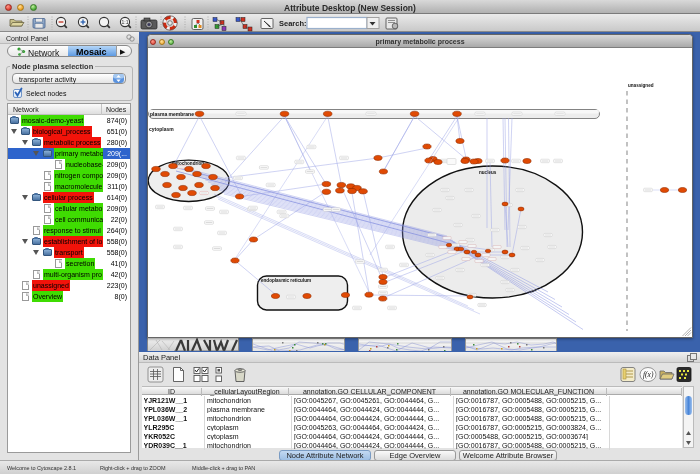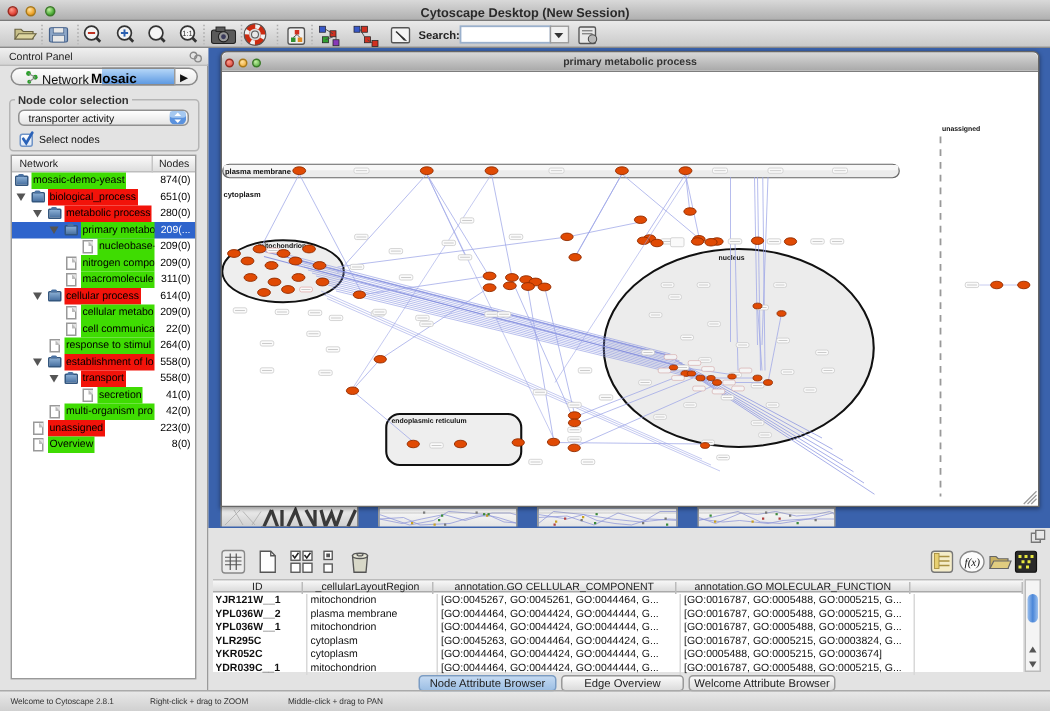--- a/index.html
+++ b/index.html
@@ -64,21 +64,21 @@
 .dtab{position:absolute;top:0;height:11px;border:1px solid #999;background:linear-gradient(#fafafa,#dcdcdc);border-radius:3px;font-size:7.5px;color:#222;text-align:center;line-height:10px;}
 #statusbar{left:0;top:460px;width:700px;height:14px;background:linear-gradient(#e8e8e8,#d0d0d0);border-top:1px solid #aaa;font-size:5.5px;letter-spacing:-0.05px;color:#333;}
 #statusbar span{position:absolute;top:4px;}
 </style></head>
 <body>
 <div class="abs" id="titlebar">
     <div class="tl t1"></div>
     <div class="tl t2"></div>
     <div class="tl t3"></div>
   </div>
-<div class="abs" id="wtitle">Cytoscape Desktop (New Session)</div>
+<div class="abs" id="wtitle">Attribute Desktop (New Session)</div>
 <div class="abs" id="toolbar"><svg width="700" height="18" viewBox="0 0 700 18">
       <g>
         <path d="M10 12 L10 5.5 L14 5.5 L15.5 7 L22 7 L22 12 Z" fill="#c8c08a" stroke="#6a6342" stroke-width="0.8"></path>
         <path d="M10 12 L12.5 8.5 L24 8.5 L21.5 12 Z" fill="#ddd5a0" stroke="#6a6342" stroke-width="0.8"></path>
       </g>
       <g>
         <rect x="33" y="4.5" width="12" height="9.5" rx="1" fill="#8fa8c8" stroke="#44608a" stroke-width="0.8"></rect>
         <rect x="35.5" y="4.5" width="7" height="3.5" fill="#e8e8e8" stroke="#44608a" stroke-width="0.5"></rect>
         <rect x="35" y="9.5" width="8" height="4.5" fill="#e8e8e8" stroke="#44608a" stroke-width="0.5"></rect>
       </g>
@@ -172,25 +172,25 @@
   <div class="abs" id="cptabs"></div>
   <div class="abs" id="tabmosaic"></div>
   <div class="abs" style="left:28px;top:15.5px;font-size:8.5px;color:#111;">Network</div>
     <svg class="abs" style="left:17px;top:15px;" width="9" height="9" viewBox="0 0 9 9">
       <circle cx="2" cy="2" r="1.6" fill="#2aa02a"></circle>
       <circle cx="6.5" cy="4.5" r="1.6" fill="#2aa02a"></circle>
       <circle cx="2.5" cy="7.5" r="1.3" fill="#2aa02a"></circle>
       <line x1="2" y1="2" x2="6.5" y2="4.5" stroke="#888" stroke-width="0.7"></line>
       <line x1="6.5" y1="4.5" x2="2.5" y2="7.5" stroke="#888" stroke-width="0.7"></line>
     </svg>
-  <div class="abs" style="left:52px;top:15px;width:48px;text-align:center;font-size:9px;font-weight:bold;color:#000;">Mosaic</div>
+  <div class="abs" style="left:76px;top:15px;width:48px;font-size:9px;font-weight:bold;color:#000;">Mosaic</div>
   <div class="abs" id="tabarrow"></div>
   <div class="abs" style="left:120px;top:15.5px;font-size:7px;color:#111;">▶</div>
   <div class="abs" id="groupbox"></div>
-  <div class="abs" id="grouplabel">Node color selection</div>
+  <div class="abs" id="grouplabel">Node plasma selection</div>
   <div class="abs" id="combo"></div>
   <div class="abs" id="combotext">transporter activity</div>
   <svg class="abs" style="left:113px;top:42px;" width="12" height="9" viewBox="0 0 12 9">
       <rect x="0" y="0" width="11" height="9" rx="3.5" fill="#5a92de"></rect>
       <rect x="0" y="0" width="11" height="4.5" rx="2.2" fill="#a5c8f0"></rect>
       <path d="M5.5 1 L7.7 3.4 L3.3 3.4 Z" fill="#fff"></path>
       <path d="M5.5 8 L7.7 5.6 L3.3 5.6 Z" fill="#fff"></path>
     </svg>
   <div class="abs" id="checkbox"></div>
     <svg class="abs" style="left:13px;top:54px;" width="12" height="13" viewBox="0 0 12 13">
@@ -677,20 +677,23 @@
           <g stroke="#9a9a9a" stroke-width="0.8">
             <line x1="685" y1="336" x2="691" y2="330"></line>
             <line x1="687.5" y1="336" x2="691" y2="332.5"></line>
             <line x1="682.5" y1="336" x2="691" y2="327.5"></line>
           </g>
         </svg>
       </div>
   </div>
 </div>
 <div class="abs" id="dpanel">
+  <div id="dphead">
+      <span>Data Panel</span>
+    </div>
   <svg width="561" height="23" viewBox="0 0 561 23" style="position:absolute;left:0;top:11px;">
       <rect x="9" y="4" width="15" height="15" rx="2" style="fill:#ececec" stroke="#888" stroke-width="0.9"></rect>
       <g stroke="#555" stroke-width="0.8">
         <line x1="11" y1="8.5" x2="22" y2="8.5"></line>
         <line x1="11" y1="11" x2="22" y2="11"></line>
         <line x1="11" y1="13.5" x2="22" y2="13.5"></line>
         <line x1="14.5" y1="6" x2="14.5" y2="17"></line>
         <line x1="18.5" y1="6" x2="18.5" y2="17"></line>
       </g>
       <path d="M34.5 4.5 L41.5 4.5 L44.5 7.5 L44.5 18.5 L34.5 18.5 Z" fill="#fdfdfd" stroke="#555" stroke-width="0.9"></path>
@@ -783,21 +786,21 @@
         <div class="dc" style="left:314px;width:150px;">[GO:0005488, GO:0005215, GO:0003674]</div>
       </div>
       <div class="drow" style="top:54.5px;">
         <div class="dc" style="left:1.5px;width:58px;font-weight:bold;">YDR039C__1</div>
         <div class="dc" style="left:65px;width:80px;">mitochondrion</div>
         <div class="dc" style="left:152px;width:156px;">[GO:0044464, GO:0044424, GO:0044444, G...</div>
         <div class="dc" style="left:314px;width:150px;">[GO:0016787, GO:0005488, GO:0005215, G...</div>
       </div>
     </div>
   <div id="dtabs">
-    <div class="dtab" style="left:140px;width:92px;background:linear-gradient(#c3d9f2,#9dbfe4);border-color:#7a9cc4;">Node Attribute Browser</div>
+    <div class="dtab" style="left:140px;width:92px;background:linear-gradient(#c3d9f2,#9dbfe4);border-color:#7a9cc4;">Node Attribute Network</div>
     <div class="dtab" style="left:235px;width:82px;">Edge Overview Browser</div>
     <div class="dtab" style="left:320px;width:98px;">Welcome Attribute Browser</div>
   </div>
 </div>
 <div class="abs" id="statusbar">
   <span style="left:7px;">Welcome to Cytoscape 2.8.1</span>
   <span style="left:100px;">Right-click + drag to ZOOM</span>
   <span style="left:192px;">Middle-click + drag to PAN</span>
 </div>
 

